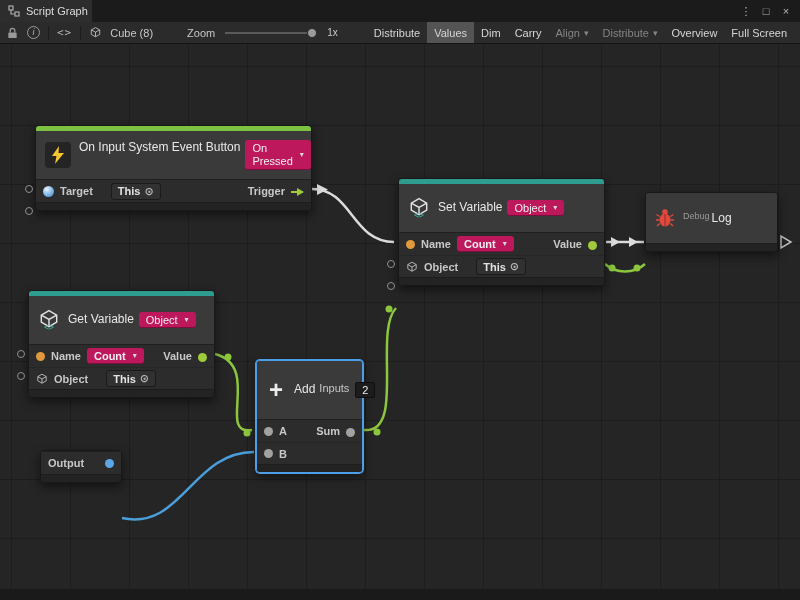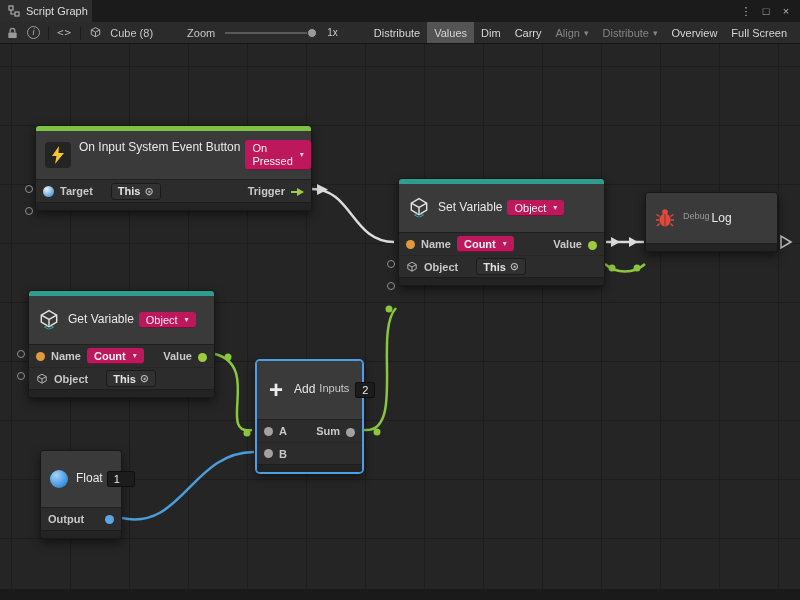--- a/index.html
+++ b/index.html
@@ -302,27 +302,20 @@
         </div>
         <div class="node-row">
           <span class="dot gray"></span>
           <span class="row-label">B</span>
         </div>
       </div>
       <div class="node-footer"></div>
     </div>
 
     <div class="node" style="left:40px;top:406px;width:82px;">
-      <div class="node-header" style="height:56px;border-radius:3px 3px 0 0">
-        <span class="round-icon float-ico"></span>
-        <div class="header-text" style="gap:4px">
-          <span class="node-title">Float</span>
-          <span class="valuebox" style="min-width:28px">1</span>
-        </div>
-      </div>
       <div class="node-body">
         <div class="node-row">
           <span class="row-label">Output</span>
           <span class="rgroup">
             <span class="dot blue"></span>
           </span>
         </div>
       </div>
       <div class="node-footer"></div>
     </div>

